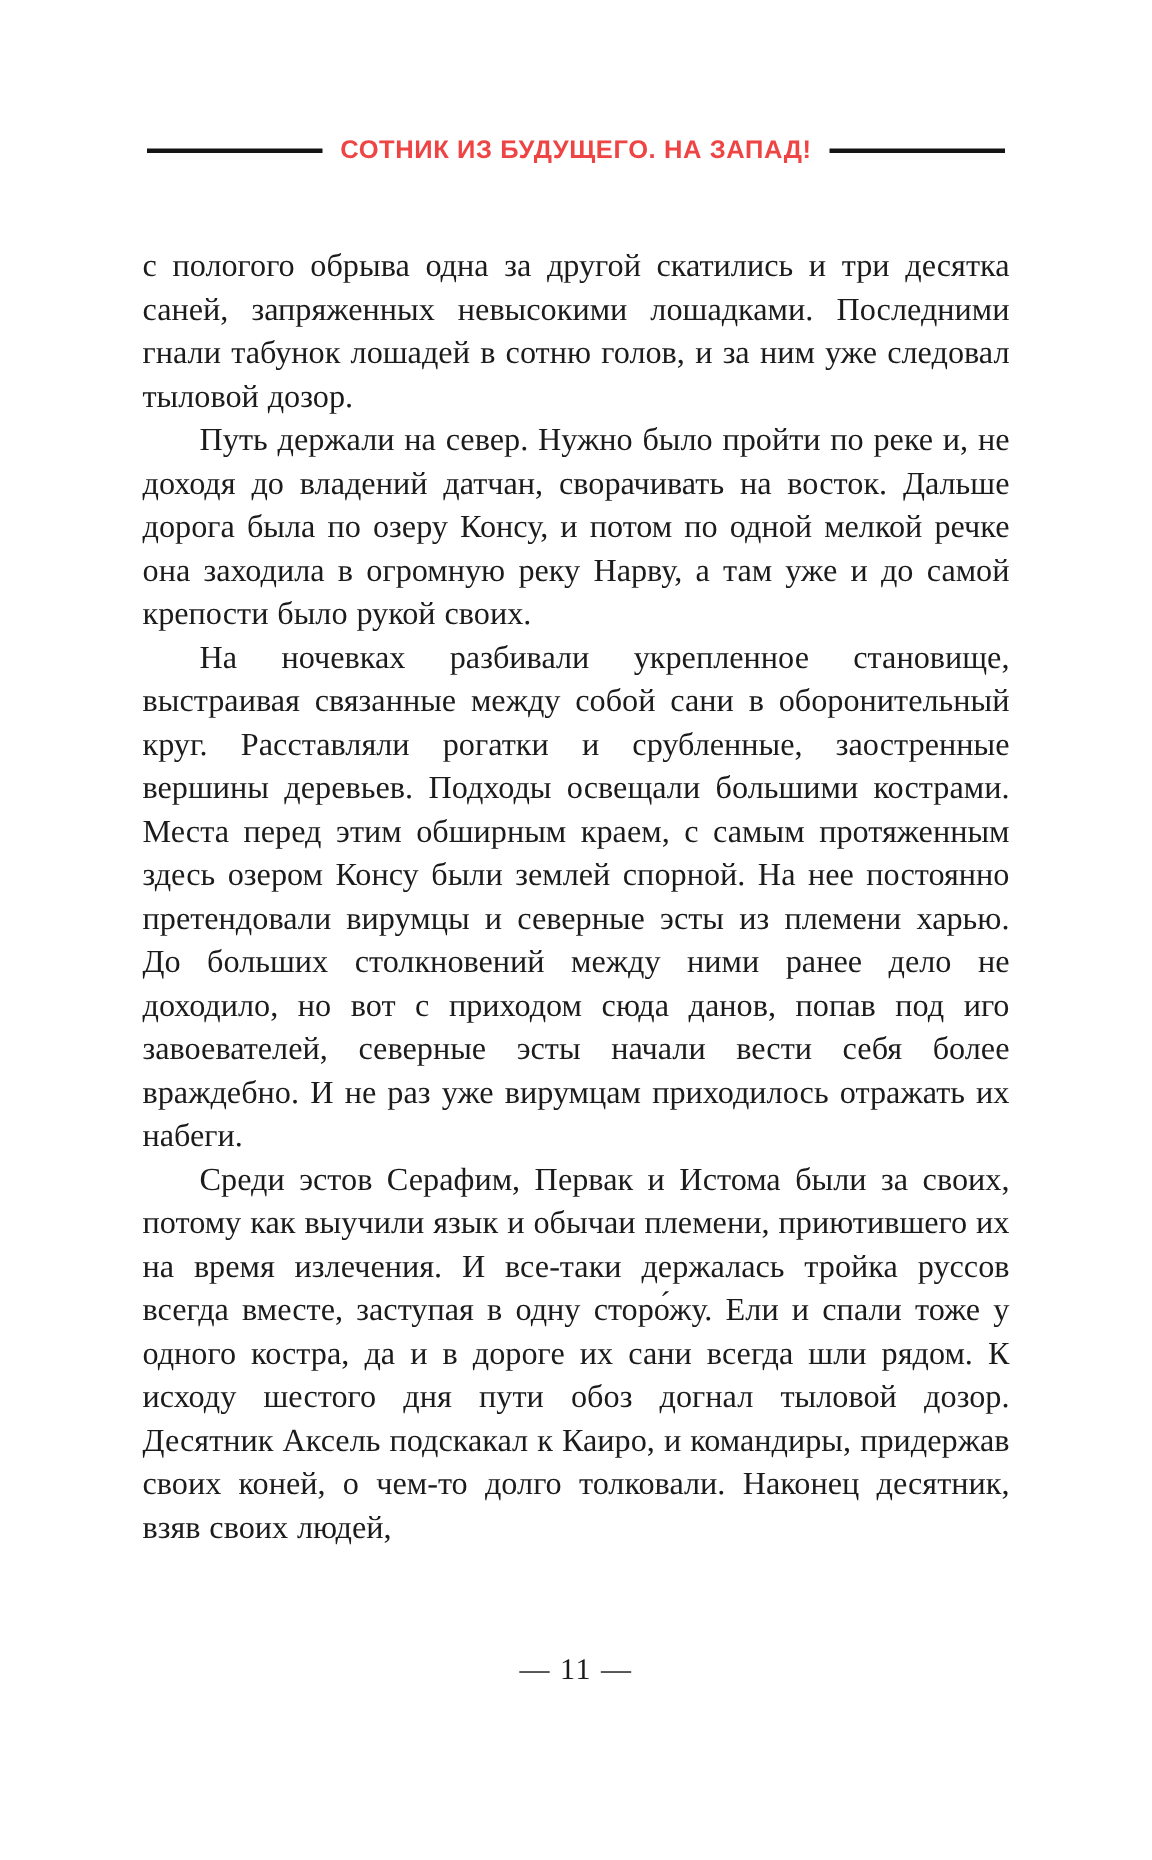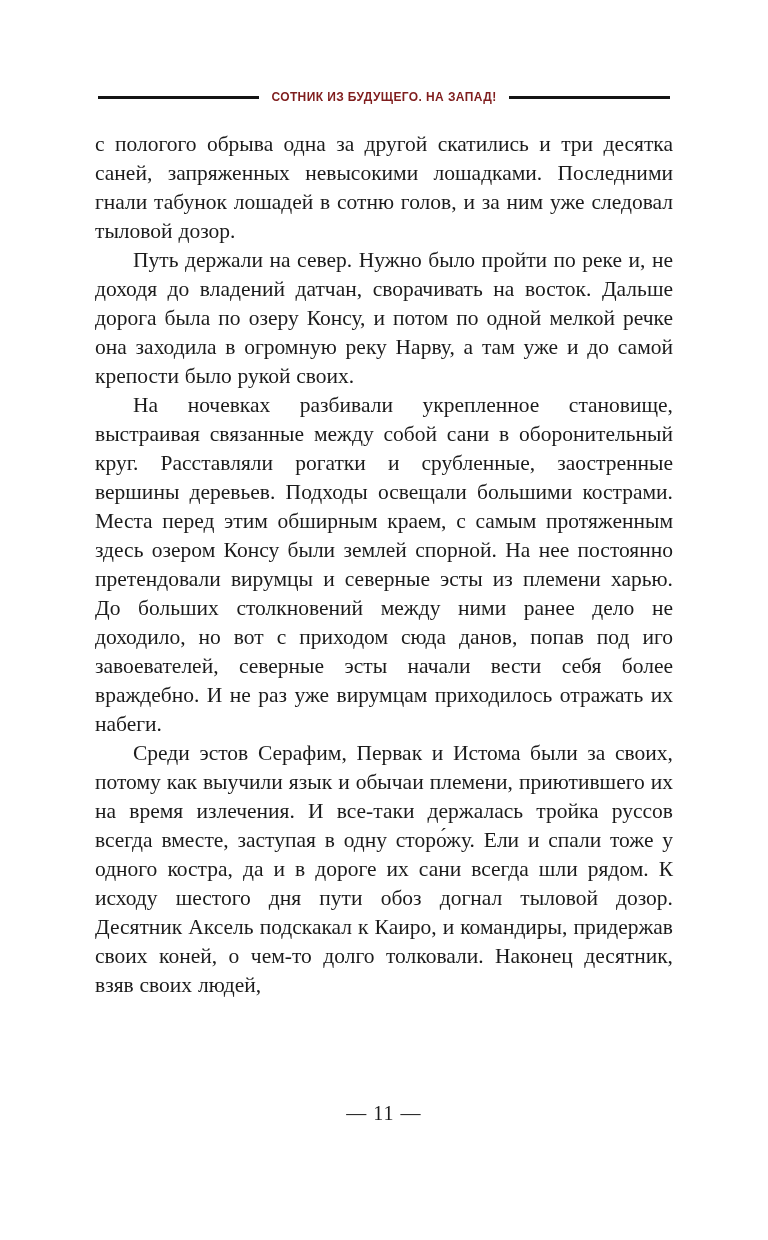--- a/index.html
+++ b/index.html
@@ -28,29 +28,29 @@
     gap: 12px;
   }
   .running-head .rule {
     flex: 1;
     height: 3px;
     background: #141414;
   }
   .head-text {
     font-family: "Liberation Sans", "DejaVu Sans", sans-serif;
     font-weight: 700;
-    font-size: 12px;
+    font-size: 17px;
     letter-spacing: 0.4px;
     white-space: nowrap;
-    color: #7f1d1d;
+    color: #ef4444;
   }
   
   .body-text {
     position: absolute;
-    top: 130px;
+    top: 163px;
     left: 95px;
     right: 95px;
   }
   .para {
     margin: 0;
     font-size: 21.5px;
     line-height: 29px;
     text-align: justify;
     text-indent: 38px;
     hyphens: auto;

